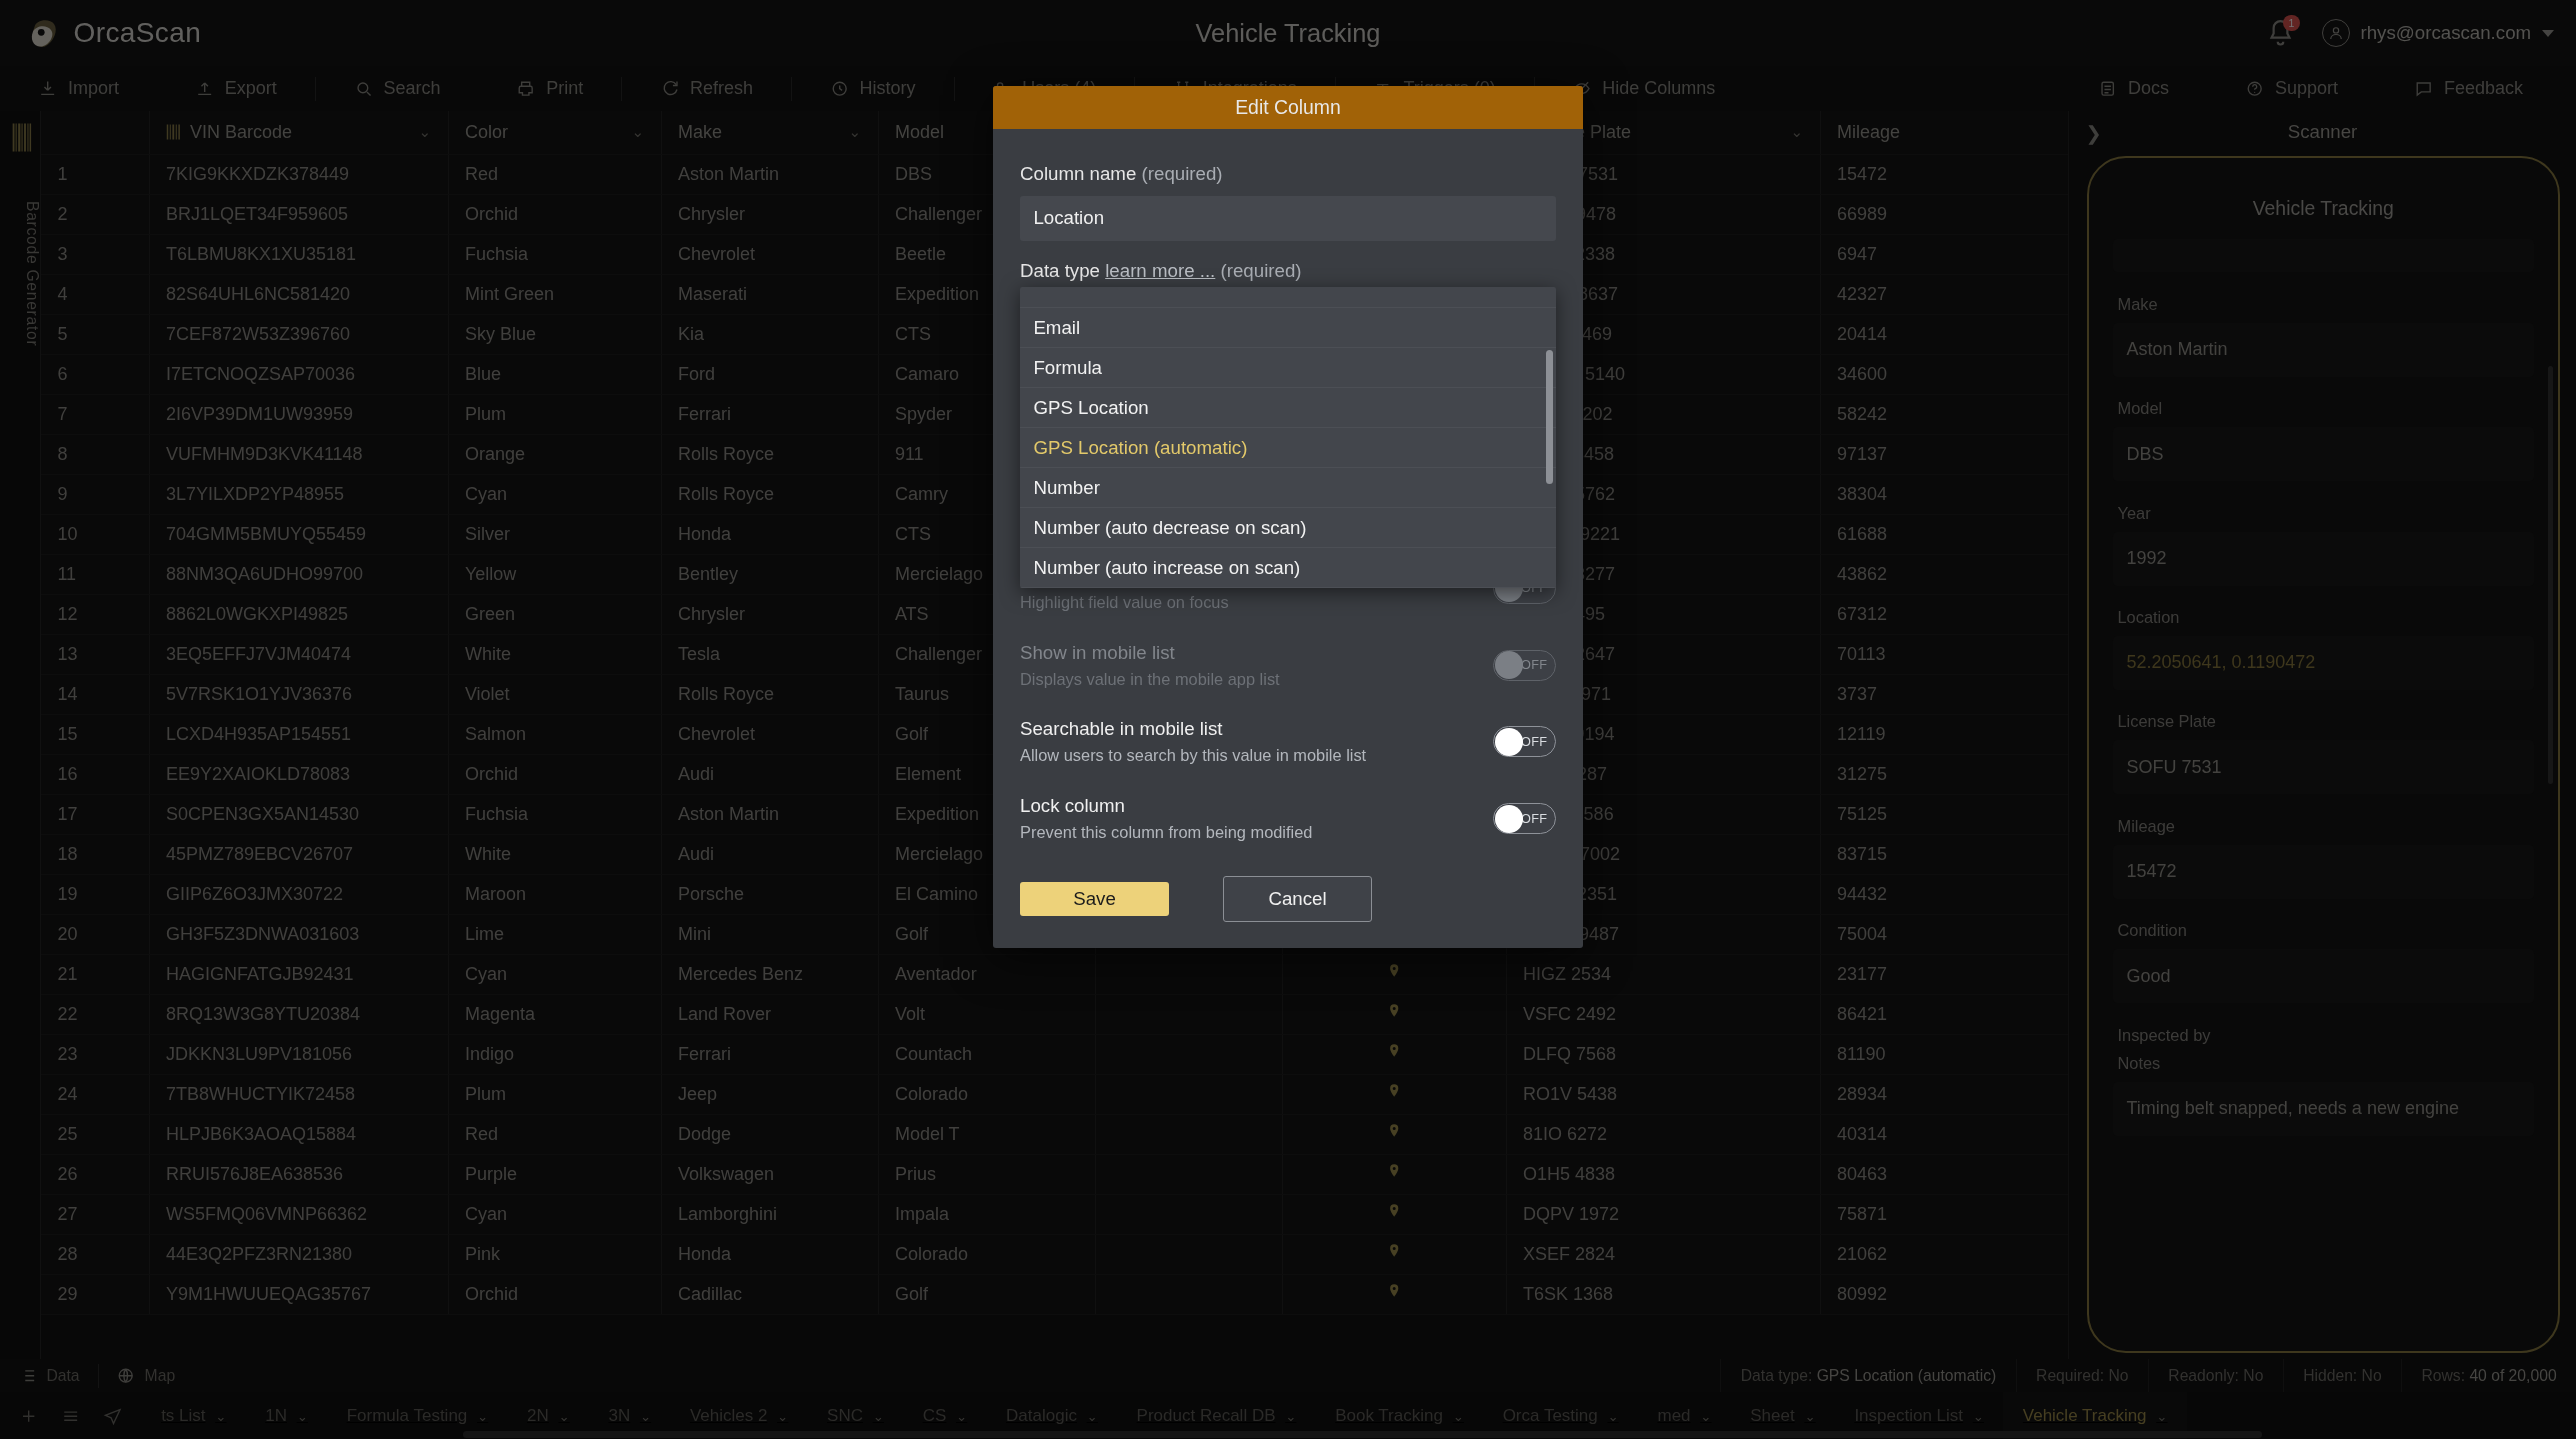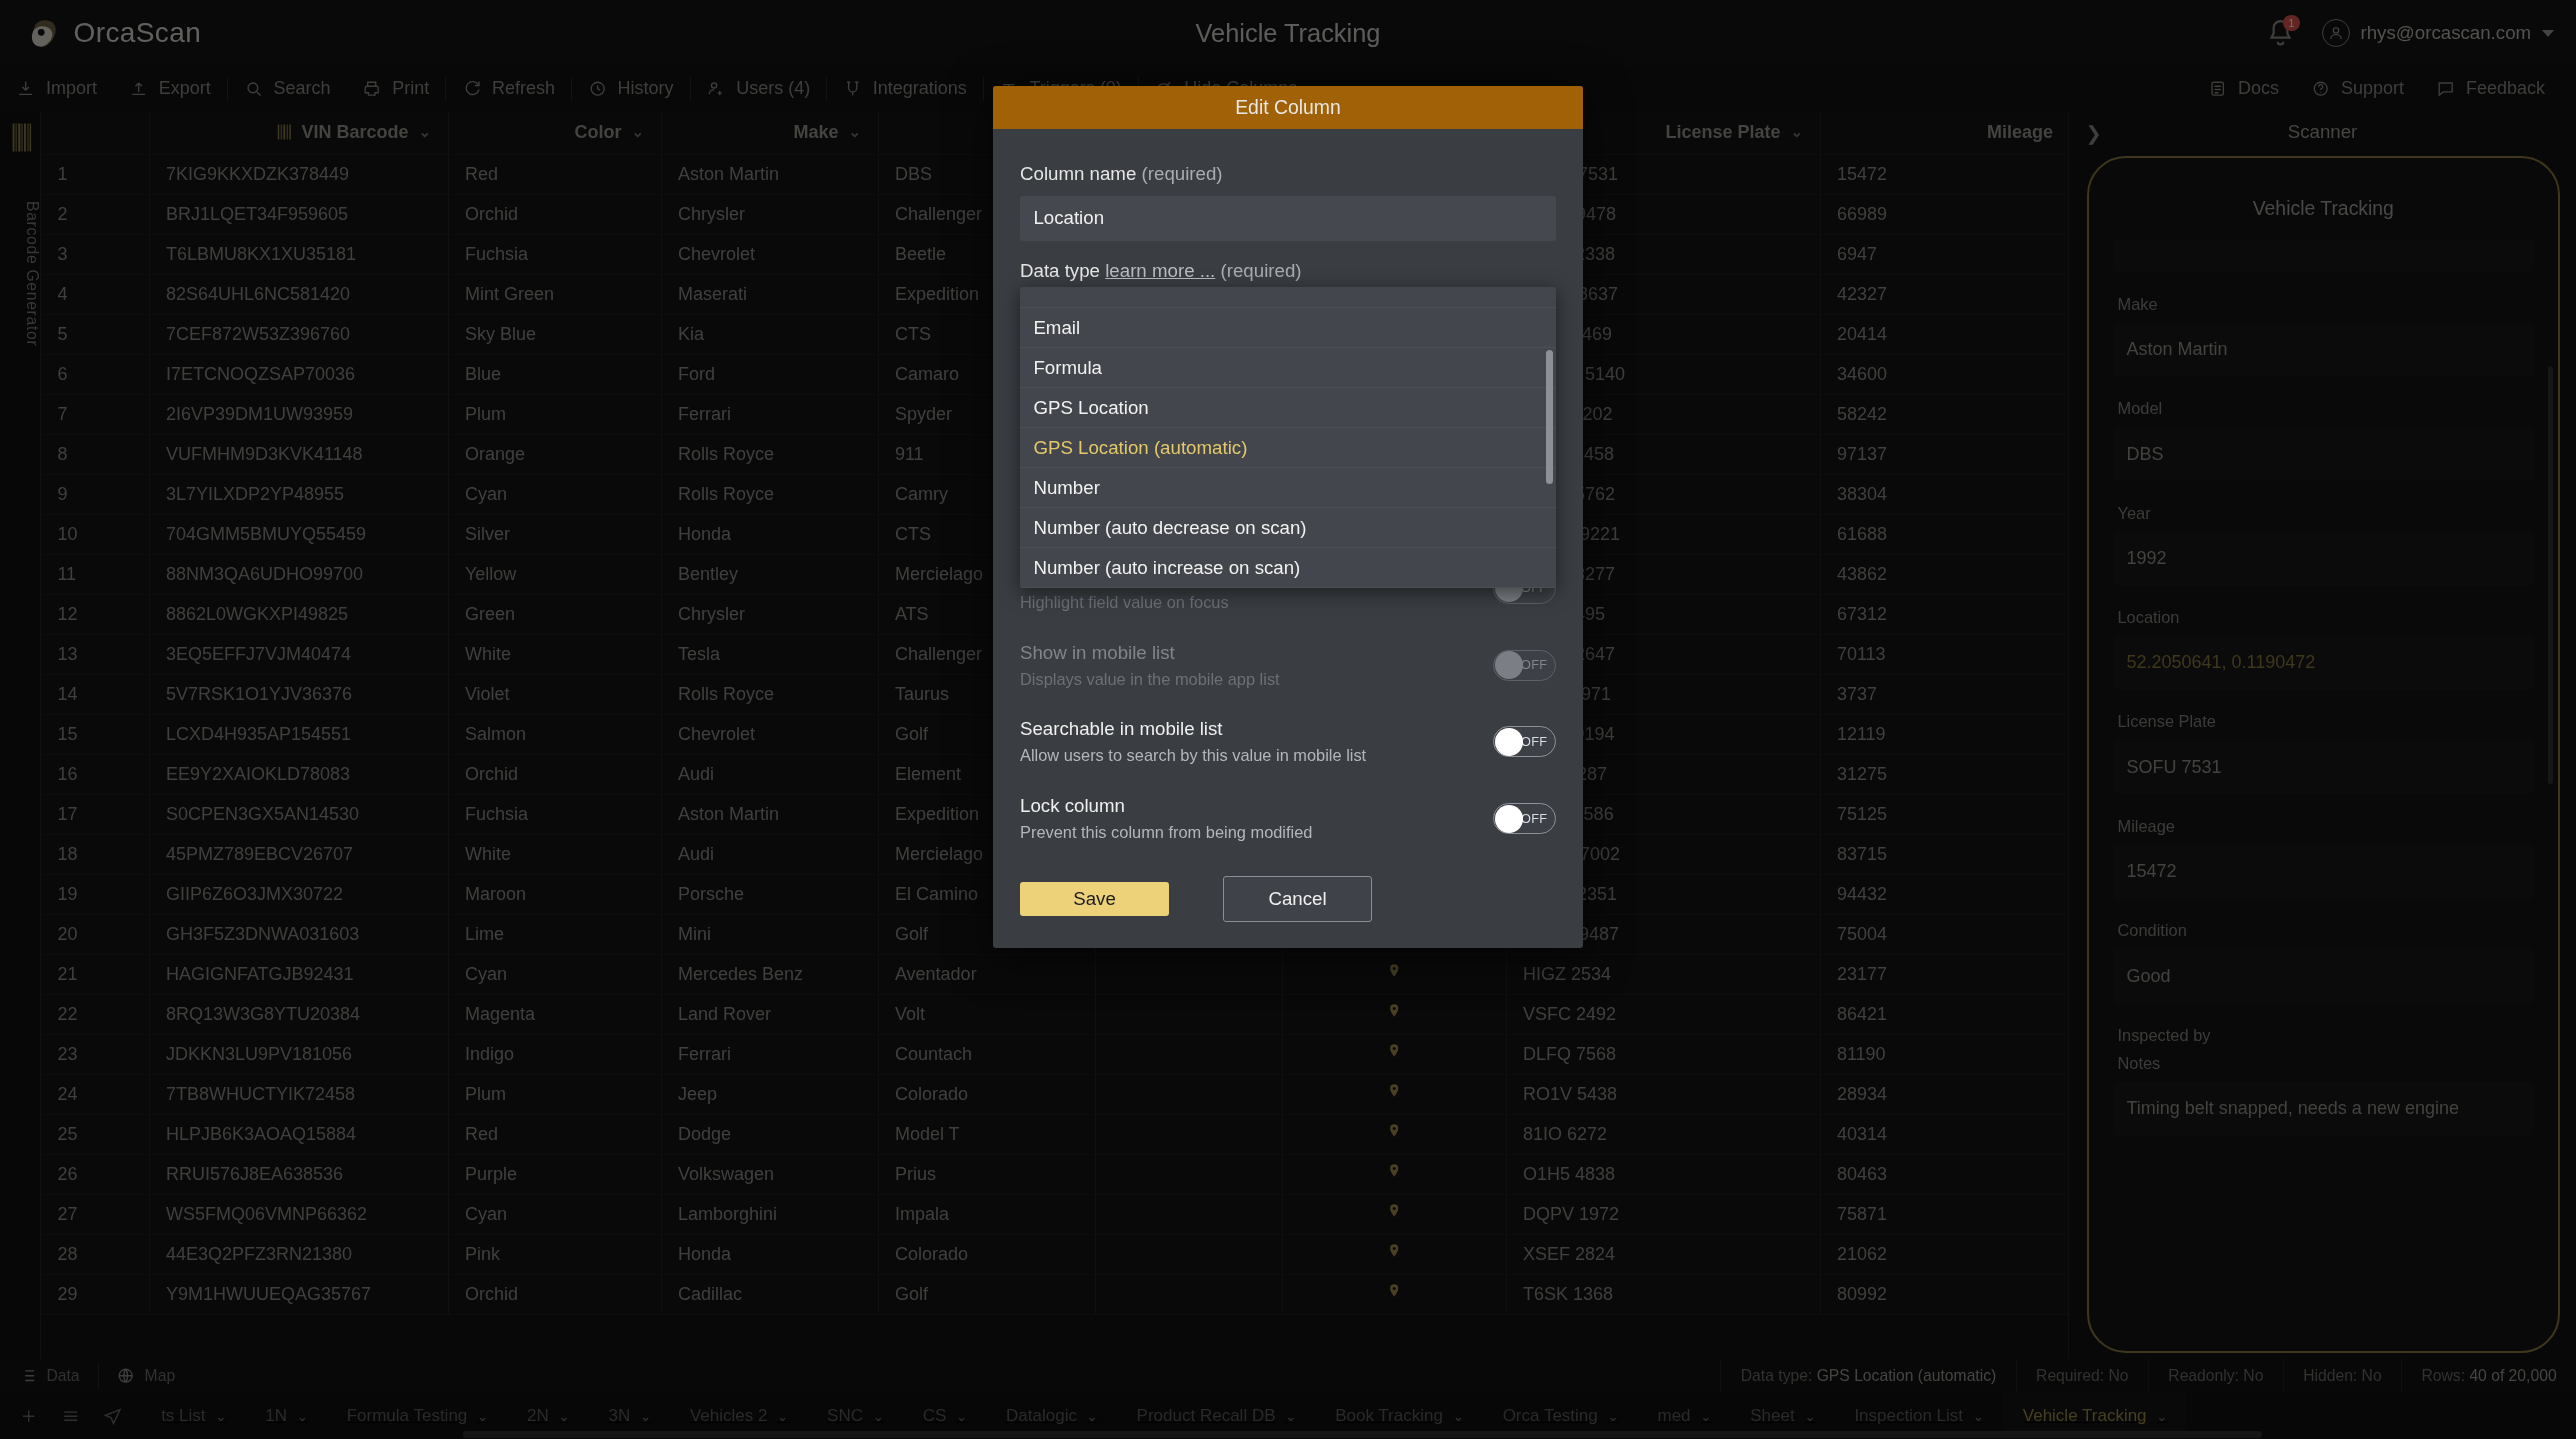--- a/index.html
+++ b/index.html
@@ -44,21 +44,21 @@
   }
   .caret { width: 0; height: 0; border-left: 6.7px solid transparent; border-right: 6.7px solid transparent; border-top: 7.5px solid #9a9892; }
 
   
   .toolbar {
     position: absolute; top: 66px; left: 0; width: 2576px; height: 45px;
     background: #121212; display: flex; align-items: center;
   }
   .tb-item {
     display: flex; align-items: center; gap: 10.5px; height: 45px;
-    padding: 0 16px; color: #8b8984; font-size: 18px; white-space: nowrap;
+    padding: 0 38px; color: #8b8984; font-size: 18px; white-space: nowrap;
   }
   .tb-sep { width: 0.7px; height: 24px; background: #2c2c2c; }
   .tb-right { position: absolute; right: 15px; top: 0; height: 45px; display: flex; align-items: center; }
   .ico { display:inline-flex; align-items:center; justify-content:center; width: 19.4px; height: 19.4px; }
   .ico svg { width: 19.4px; height: 19.4px; stroke: #8b8984; fill: none; stroke-width: 1.7; }
 
   
   .gridwrap { position: absolute; top: 111px; left: 0; width: 2068px; bottom: 81px; background: #121212; overflow: hidden; }
   .railcol {
     position: absolute; left: 0; top: 0; width: 41px; bottom: 0;
@@ -80,21 +80,21 @@
   .col-rownum { width: 108px; }
   .col-vin { width: 299px; }
   .col-color { width: 213px; }
   .col-make { width: 217px; }
   .col-model { width: 217px; }
   .col-year { width: 187px; }
   .col-loc { width: 224px; }
   .col-plate { width: 314px; }
   .col-mileage { width: 250px; }
   td.rownum { color: #8a7c4a; text-align: center; padding: 0; background: #111111; }
-  .th-inner { display: flex; align-items: center; justify-content: flex-end; gap: 10px; font-weight: bold; }
+  .th-inner { display: flex; align-items: center; justify-content: space-between; gap: 10px; }
   .th-left { display: flex; align-items: center; gap: 9px; }
   .chev { color: #77756f; font-size: 15px; }
   .barcode-mini { display: inline-block; width: 15px; height: 18px; }
   .cell-loc { text-align: center !important; padding: 0 !important; }
   .loc-active { border: 1.5px solid #a08e47 !important; }
 
   
   .scanner {
     position: absolute; top: 111px; right: 0; width: 508px; bottom: 81px;
     background: #121212; border-left: 0.7px solid #242424;

